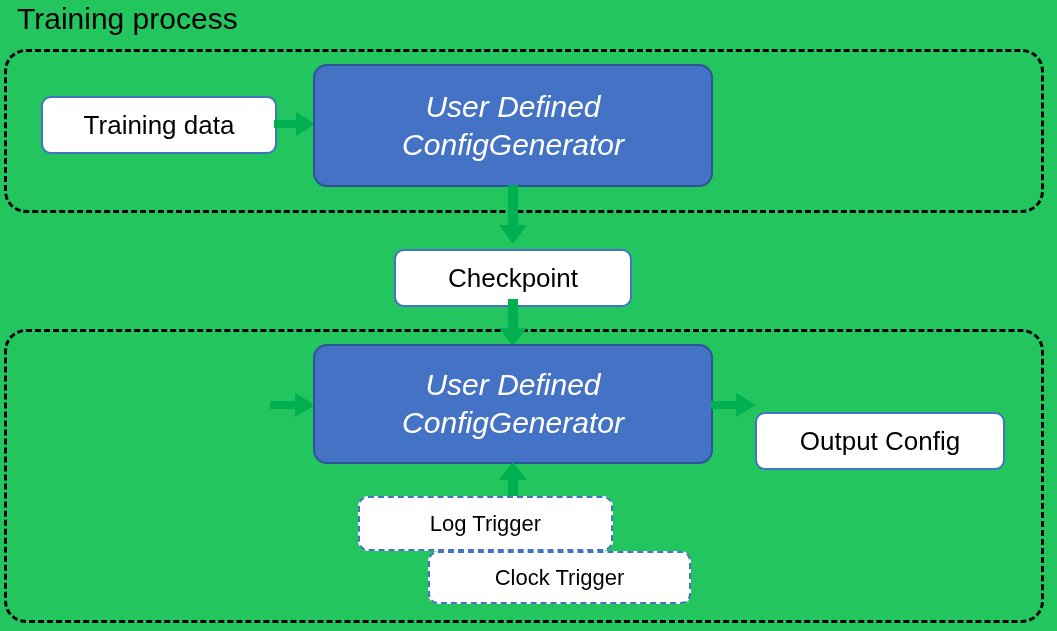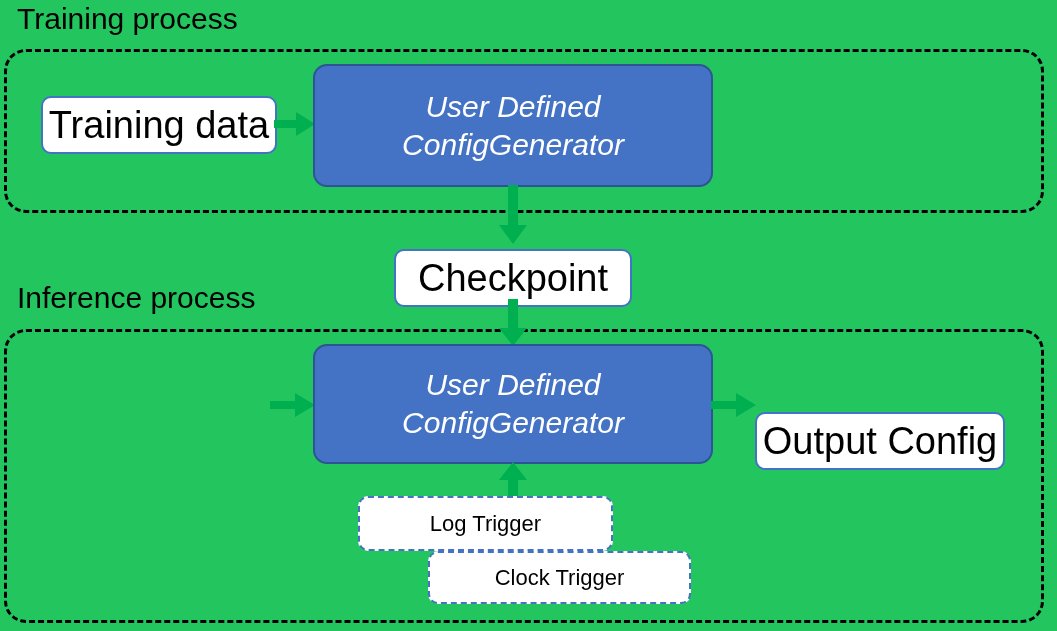--- a/index.html
+++ b/index.html
@@ -47,21 +47,21 @@
   .io-box {
     position: absolute;
     box-sizing: border-box;
     background: #ffffff;
     border: 2px solid #4472C4;
     border-radius: 10px;
     display: flex;
     align-items: center;
     justify-content: center;
     color: #000000;
-    font-size: 38px;
+    font-size: 26px;
     line-height: 1;
     white-space: nowrap;
     font-family: "Liberation Sans", sans-serif;
   }
   #box-training-data  { left: 41px;  top: 96px;  width: 236px; height: 58px; }
   #box-checkpoint     { left: 394px; top: 243px; width: 238px; height: 58px; margin-top: 6px; }
   #box-current-status { left: 30px;  top: 376px; width: 243px; height: 58px; }
   #box-output-config  { left: 755px; top: 376px; width: 250px; height: 58px; margin-top: 36px; }
 
   
@@ -118,21 +118,20 @@
   #arrow-proc-to-output        { left: 711px; top: 391px; }
   #arrow-trigger-to-proc       { left: 497px; top: 462px; }
 </style>
 </head>
 <body>
 
 <div id="canvas">
 
   <div class="section-label" id="label-training">Training process</div>
 
-  <div class="section-label" id="label-inference">Inference process</div>
 
   <div class="process-container" id="container-training"></div>
 
   <div class="process-container" id="container-inference"></div>
 
   <div class="io-box" id="box-training-data">Training data</div>
 
   <div class="arrow" id="arrow-training-data-to-proc">
     <svg width="42" height="28" viewBox="0 0 42 28">
       <path d="M0,10 L22,10 L22,2 L41,14 L22,26 L22,18 L0,18 Z" fill="#00B050"></path>

